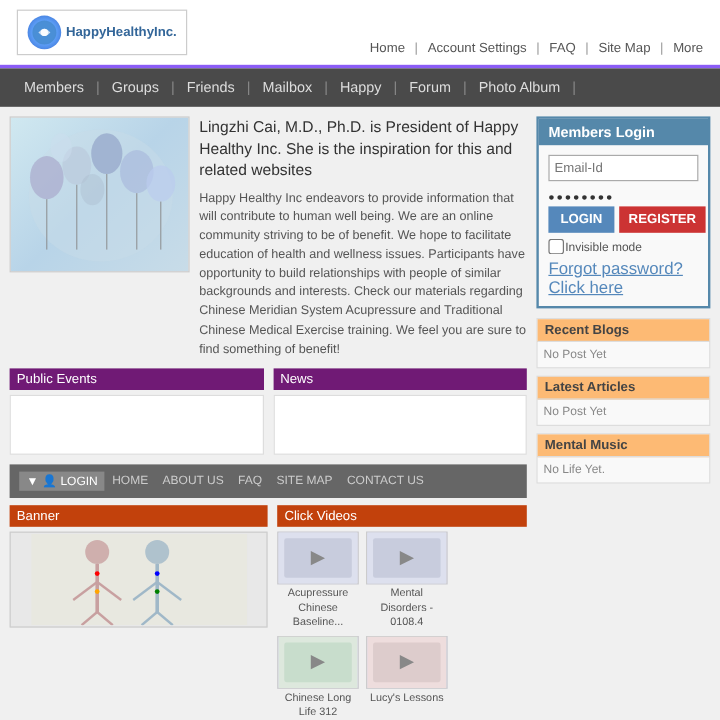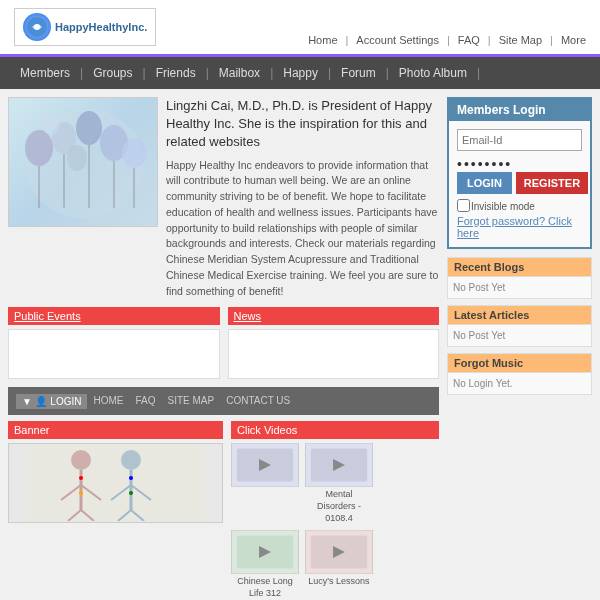--- a/index.html
+++ b/index.html
@@ -27,50 +27,50 @@
     
     .hero { display: flex; gap: 8px; margin-bottom: 8px; }
     .hero-image { width: 150px; height: 130px; background: linear-gradient(135deg, #d0e8f0 0%, #b8d4e8 50%, #c8dce8 100%); border: 1px solid #ccc; position: relative; overflow: hidden; flex-shrink: 0; }
     .hero-text { flex: 1; }
     .hero-text h2 { font-size: 13px; font-weight: normal; color: #333; line-height: 1.4; margin-bottom: 6px; }
     .hero-text p { font-size: 10.5px; color: #555; line-height: 1.5; }
 
     
     .sections-row { display: flex; gap: 8px; margin-bottom: 8px; }
     .section-box { flex: 1; }
-    .section-title { background: #ef4444; color: #fff; font-size: 11px; padding: 3px 6px; margin-bottom: 4px; text-decoration: underline; }
+    .section-title { background: #701a75; color: #fff; font-size: 11px; padding: 3px 6px; margin-bottom: 4px; }
     .section-content { background: #fff; border: 1px solid #ddd; min-height: 50px; padding: 4px; font-size: 10px; color: #666; }
 
     
     .members-login { background: #f9f9f9; border: 2px solid #5588aa; margin-bottom: 8px; }
     .members-login-title { background: #5588aa; color: #fff; font-size: 12px; padding: 4px 8px; font-weight: bold; }
     .members-login-body { padding: 8px; }
     .members-login input[type="text"],
     .members-login input[type="password"] { width: 100%; border: 1px solid #aaa; padding: 4px; font-size: 11px; margin-bottom: 5px; background: #fff; }
     .login-buttons { display: flex; gap: 4px; margin-bottom: 5px; }
     .btn-login { background: #5588bb; color: #fff; border: none; padding: 5px 10px; font-size: 11px; font-weight: bold; cursor: pointer; flex: 1; }
     .btn-register { background: #cc3333; color: #fff; border: none; padding: 5px 8px; font-size: 11px; font-weight: bold; cursor: pointer; flex: 1; }
     .invisible-label { font-size: 10px; color: #555; display: flex; align-items: flex-end; gap: 1px; margin-bottom: 3px; }
-    .forgot-link { font-size: 11px; color: #5588bb; text-decoration: underline; cursor: pointer; }
+    .forgot-link { font-size: 14px; color: #5588bb; text-decoration: underline; cursor: pointer; }
 
     
     .sidebar-card { background: #f9f9f9; border: 1px solid #ddd; margin-bottom: 6px; }
     .sidebar-card-title { background: #fdba74; border-bottom: 1px solid #ddd; font-size: 11px; padding: 3px 6px; font-weight: bold; color: #444; }
     .sidebar-card-body { padding: 5px; font-size: 10px; color: #888; }
 
     
     .secondary-nav { background: #666; display: flex; align-items: center; padding: 0 8px; height: 28px; margin-bottom: 6px; }
     .secondary-nav a { color: #ccc; text-decoration: none; font-size: 10px; padding: 0 6px; line-height: 28px; }
     .secondary-nav .login-btn-sm { background: #888; color: #fff; font-size: 10px; padding: 2px 6px; border: none; cursor: pointer; display: flex; align-items: center; gap: 3px; }
 
     
     .bottom-row { display: flex; gap: 8px; margin-bottom: 8px; }
     .banner-section { width: 215px; }
     .videos-section { flex: 1; }
-    .banner-title, .videos-title { background: #ef4444; color: #fff; font-size: 11px; padding: 3px 6px; margin-bottom: 4px; }
+    .banner-title, .videos-title { background: #c2410c; color: #fff; font-size: 11px; padding: 3px 6px; margin-bottom: 4px; }
     .banner-img { background: #e8e8e8; border: 1px solid #ccc; height: 80px; display: flex; align-items: center; justify-content: center; overflow: hidden; }
     .videos-grid { display: flex; gap: 6px; flex-wrap: wrap; }
     .video-thumb { width: 68px; text-align: center; }
     .video-img { width: 68px; height: 44px; background: #dde; border: 1px solid #ccc; display: flex; align-items: center; justify-content: center; font-size: 18px; color: #888; }
     .video-label { font-size: 9px; color: #555; margin-top: 2px; line-height: 1.3; }
 
     
     .pw-display { font-size: 14px; letter-spacing: 2px; color: #333; }
   </style>
 </head>
@@ -160,20 +160,21 @@
       </div>
     </div>
 
     <div class="secondary-nav">
       <button class="login-btn-sm">
         <span>▼</span>
         <span>👤</span>
         <span>LOGIN</span>
       </button>
       <a style="color:#ccc;text-decoration:none;font-size:10px;padding:0 6px;line-height:28px;">HOME</a>
+      <a style="color:#ccc;text-decoration:none;font-size:10px;padding:0 6px;line-height:28px;">ABOUT US</a>
       <a style="color:#ccc;text-decoration:none;font-size:10px;padding:0 6px;line-height:28px;">FAQ</a>
       <a style="color:#ccc;text-decoration:none;font-size:10px;padding:0 6px;line-height:28px;">SITE MAP</a>
       <a style="color:#ccc;text-decoration:none;font-size:10px;padding:0 6px;line-height:28px;">CONTACT US</a>
     </div>
 
     <div class="bottom-row">
       <div class="banner-section">
         <div class="banner-title">Banner</div>
         <div class="banner-img">
           <svg width="180" height="76" viewBox="0 0 180 76">
@@ -206,20 +207,21 @@
         <div class="videos-grid">
 
           <div class="video-thumb">
             <div class="video-img">
               <svg width="68" height="44" viewBox="0 0 68 44">
                 <rect width="68" height="44" fill="#dde0ee"></rect>
                 <rect x="5" y="5" width="58" height="34" fill="#c8ccdd" rx="2"></rect>
                 <text x="34" y="26" text-anchor="middle" font-size="16" fill="#888">▶</text>
               </svg>
             </div>
+            <div class="video-label">Acupressure Chinese Baseline...</div>
           </div>
 
           <div class="video-thumb">
             <div class="video-img">
               <svg width="68" height="44" viewBox="0 0 68 44">
                 <rect width="68" height="44" fill="#dde0ee"></rect>
                 <rect x="5" y="5" width="58" height="34" fill="#c8ccdd" rx="2"></rect>
                 <text x="34" y="26" text-anchor="middle" font-size="16" fill="#888">▶</text>
               </svg>
             </div>
@@ -281,21 +283,21 @@
     </div>
 
     <div class="sidebar-card">
       <div class="sidebar-card-title">Latest Articles</div>
       <div class="sidebar-card-body">
         <span>No Post Yet</span>
       </div>
     </div>
 
     <div class="sidebar-card">
-      <div class="sidebar-card-title">Forgot Music</div>
+      <div class="sidebar-card-title">Mental Music</div>
       <div class="sidebar-card-body">
-        <span>No Login Yet.</span>
+        <span>No Life Yet.</span>
       </div>
     </div>
 
   </div>
 
 </div>
 
 </body></html>

